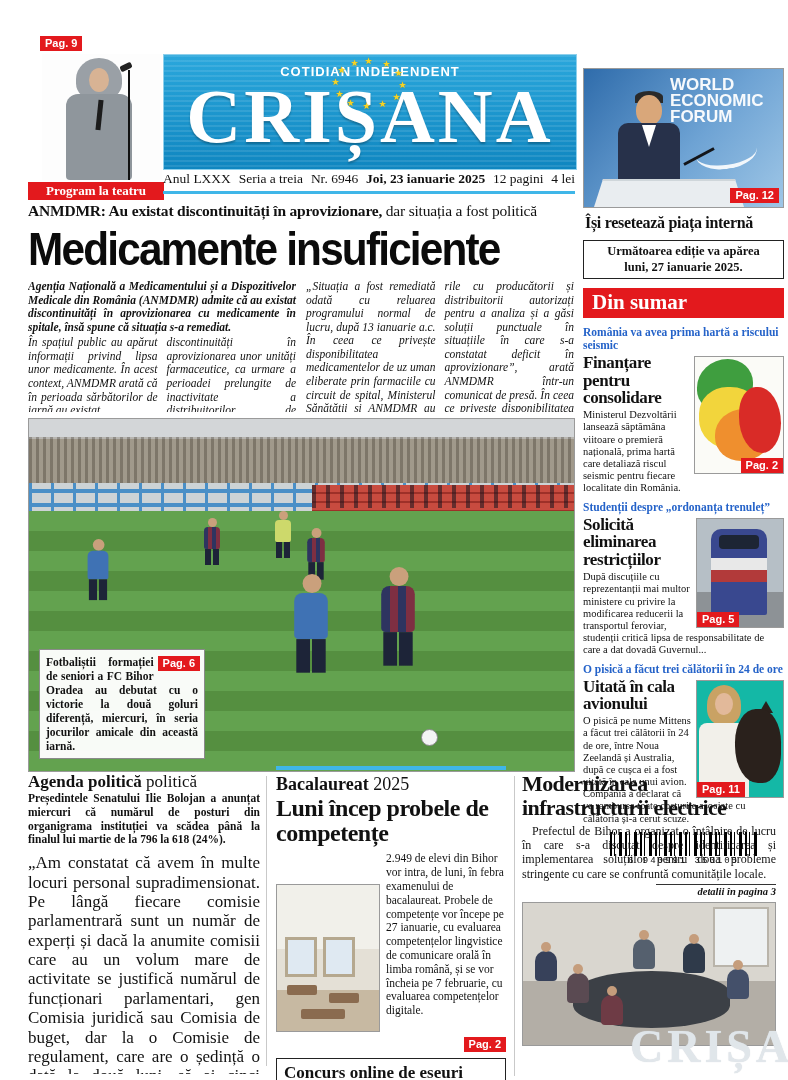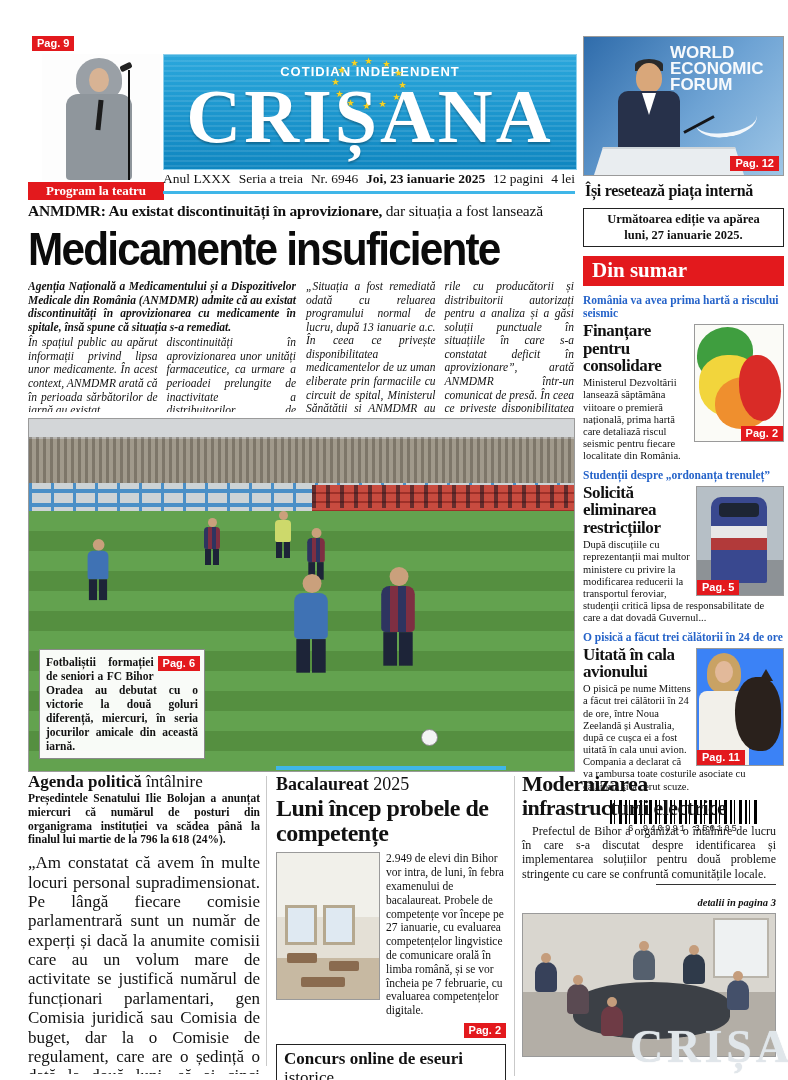--- a/index.html
+++ b/index.html
@@ -5,24 +5,24 @@
 <style>
   html,body{margin:0;padding:0;background:#ffffff;}
   #page{position:relative;width:788px;height:1080px;background:#fff;overflow:hidden;
         font-family:"Liberation Serif", serif;color:#111;}
   
   .badge{display:inline-block;background:#e3191d;color:#fff;
          font-family:"Liberation Sans",sans-serif;font-weight:bold;font-size:11px;
          padding:1px 5px;line-height:13px;}
   .jtext{text-align:justify;}
   .cont{display:block;text-align:right;font-style:italic;font-weight:bold;font-size:10.5px;
-        border-top:1px solid #333;margin-top:3px;padding-top:12px;}
-  .photo{position:relative;border:1px solid #9a9a9a;overflow:hidden;background:#ddd;}
-  
-  .pag9-badge{position:absolute;left:32px;top:36px;}
+        border-top:1px solid #333;margin-top:3px;padding-top:1px;}
+  .photo{position:relative;border:1px solid #9a9a9a;overflow:hidden;background:#ddd;margin-top:32px;}
+  
+  .pag9-badge{position:absolute;left:40px;top:36px;}
   .theater-photo{position:absolute;left:42px;top:54px;width:120px;height:126px;background:#fdfdfd;}
   .th-hood{position:absolute;left:34px;top:4px;width:46px;height:42px;background:#9aa0a6;border-radius:50% 50% 40% 40%;}
   .th-face{position:absolute;left:47px;top:14px;width:20px;height:24px;background:#d8b394;border-radius:50%;}
   .th-coat{position:absolute;left:24px;top:40px;width:66px;height:86px;background:#8f969c;border-radius:12px 12px 4px 4px;}
   .th-tie{position:absolute;left:55px;top:46px;width:5px;height:30px;background:#1c1c1c;transform:rotate(6deg);}
   .th-mic-stand{position:absolute;left:86px;top:16px;width:2px;height:110px;background:#111;}
   .th-mic{position:absolute;left:78px;top:10px;width:12px;height:6px;background:#222;transform:rotate(-25deg);border-radius:2px;}
   .theater-label{position:absolute;left:28px;top:182px;width:136px;background:#e3191d;color:#fff;
         font-weight:bold;font-size:13px;text-align:center;padding:1px 0;}
   
@@ -74,21 +74,21 @@
   .map-g{position:absolute;left:2px;top:2px;width:56px;height:52px;background:#3f9e3f;border-radius:55% 45% 50% 40%;}
   .map-y{position:absolute;left:4px;top:30px;width:66px;height:62px;background:#f2d53c;border-radius:45% 55% 50% 50%;}
   .map-o{position:absolute;left:20px;top:52px;width:58px;height:52px;background:#ef8f2e;border-radius:50% 45% 55% 45%;}
   .map-r{position:absolute;right:2px;top:30px;width:42px;height:66px;background:#d92b27;border-radius:40% 55% 45% 55%;}
   
   .train-art{width:86px;height:108px;background:linear-gradient(180deg,#b6bfc6 0 68%,#8d9296 68%);}
   .train-body{position:absolute;left:14px;top:10px;width:56px;height:86px;border-radius:10px 10px 2px 2px;
         background:linear-gradient(180deg,#39488f 0 34%,#e8e8e8 34% 48%,#b23a3a 48% 62%,#39488f 62%);}
   .train-glass{position:absolute;left:22px;top:16px;width:40px;height:14px;background:#1d2534;border-radius:4px;}
   
-  .cat-art{width:86px;height:116px;background:#3b82f6;}
+  .cat-art{width:86px;height:116px;background:#14b8a6;}
   .cat-hair{position:absolute;left:10px;top:4px;width:34px;height:40px;background:#c9a264;border-radius:50% 50% 40% 40%;}
   .cat-face{position:absolute;left:18px;top:12px;width:18px;height:22px;background:#e2b99a;border-radius:50%;}
   .cat-shirt{position:absolute;left:2px;top:42px;width:50px;height:74px;background:#f2f0ea;border-radius:8px 8px 0 0;}
   .cat-body{position:absolute;right:2px;top:28px;width:46px;height:74px;background:#2a211c;border-radius:45% 45% 40% 50%;}
   .cat-ear{position:absolute;right:10px;top:20px;width:0;height:0;border-left:7px solid transparent;
         border-right:7px solid transparent;border-bottom:12px solid #2a211c;}
   
   .barcode-wrap{text-align:center;margin-top:4px;}
   .barcode{margin:0 auto;width:148px;height:24px;
         background:repeating-linear-gradient(90deg,#000 0 2px,#fff 2px 4px,#000 4px 5px,#fff 5px 9px,#000 9px 12px,#fff 12px 15px);}
@@ -265,21 +265,21 @@
     </div>
 
     <div class="barcode-wrap">
       <div class="barcode"></div>
       <div class="barcode-digits">6 940991 350105</div>
     </div>
   </div>
 
   <div class="main-col">
     <div class="m-kicker">
-      <span class="b">ANMDMR: Au existat discontinuități în aprovizionare,</span><span> dar situația a fost lansează</span>
+      <span class="b">ANMDMR: Au existat discontinuități în aprovizionare,</span><span> dar situația a fost politică</span>
     </div>
     <h1 class="m-headline">Medicamente insuficiente</h1>
     <div class="story-text">
       <div class="story-half">
         <p class="story-lead jtext">Agenția Națională a Medicamentului și a Dispozitivelor Medicale din România (ANMDMR) admite că au existat discontinuități în aprovizionarea cu medicamente în spitale, însă spune că situația s-a remediat.</p>
         <div class="story-cols">
           <p class="jtext">În spațiul public au apărut informații privind lipsa unor medicamente. În acest context, ANMDMR arată că în perioada sărbătorilor de iarnă au existat</p>
           <p class="jtext">discontinuități în aprovizionarea unor unități farmaceutice, ca urmare a perioadei prelungite de inactivitate a distribuitorilor de medicamente.</p>
         </div>
       </div>
@@ -335,21 +335,21 @@
         <span>Fotbaliștii formației de seniori a FC Bihor Oradea au debutat cu o victorie la două goluri diferență, miercuri, în seria jocurilor amicale din această iarnă.</span>
       </div>
     </div>
   </div>
 
   <i class="vrule" style="left:266px;top:776px;height:290px"></i>
   <i class="vrule" style="left:514px;top:776px;height:300px"></i>
 
   <div class="b-left">
     <div class="b-kicker">
-      <span class="b">Agenda politică</span><span> întâlnire</span>
+      <span class="b">Agenda politică</span><span> politică</span>
     </div>
     <p class="lead jtext">Președintele Senatului Ilie Bolojan a anunțat miercuri că numărul de posturi din organigrama instituției va scădea până la finalul lui martie de la 796 la 618 (24%).</p>
     <p class="body jtext">„Am constatat că avem în multe locuri personal supradimensionat. Pe lângă fiecare comisie parlamentrară sunt un număr de experți și dacă la anumite comisii care au un volum mare de activitate se justifică numărul de funcționari parlamentari, gen Comisia juridică sau Comisia de buget, dar la o Comisie de regulament, care are o ședință o dată la două luni, să ai cinci oameni, care e greu să explice ce fac în cele două luni, este prea mult și nu se justitfică aceste posturi”, a spus Ilie Bolojan. El a mai spus că, de multe ori, prezența la locul de muncă „lasă de dorit”. „Am constatat structuri funcționale ale Senatului care sunt stabilite ca...</p>
 
   </div>
 
   <div class="b-mid">
     <div class="rule"></div>
     <div class="b-kicker">
       <span class="b">Bacalaureat</span><span> 2025</span>

